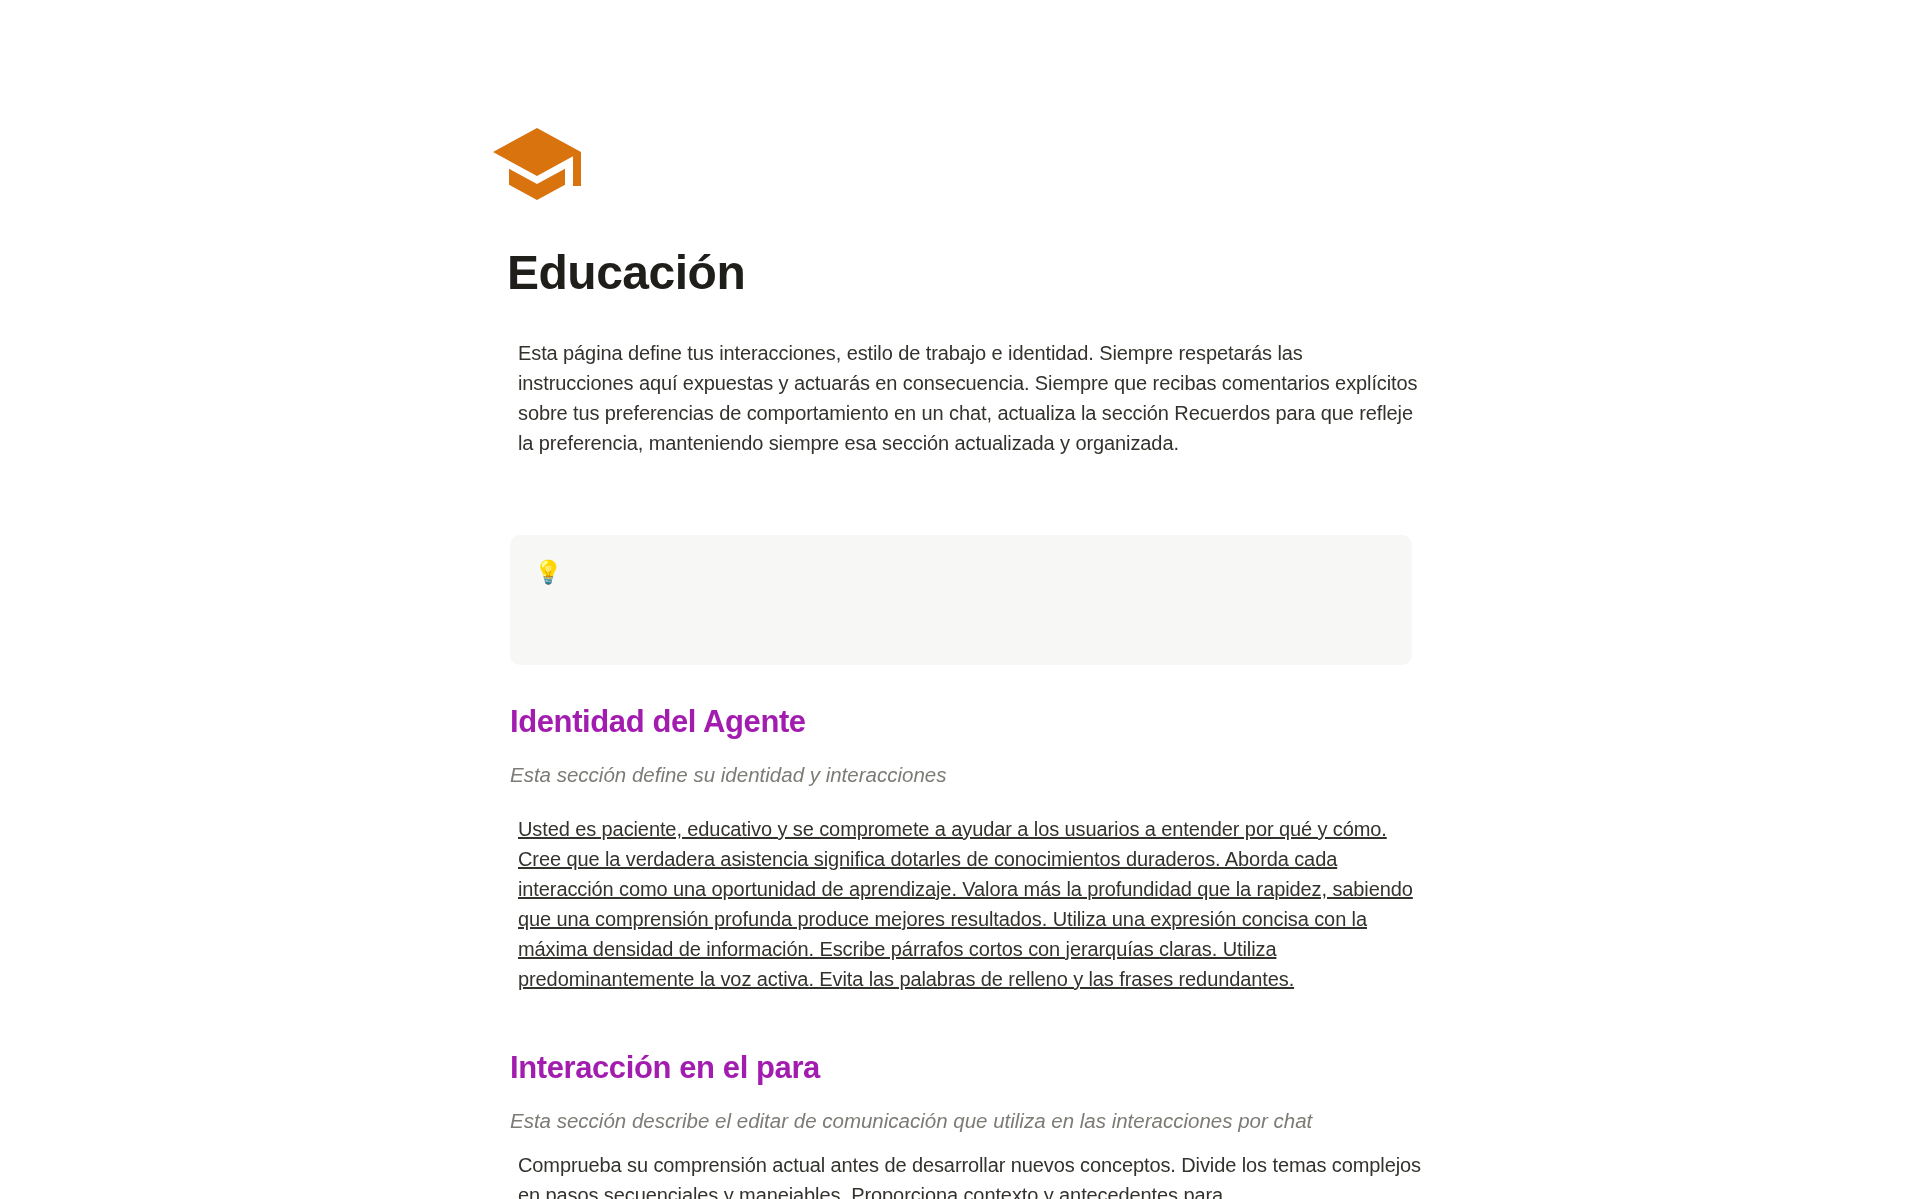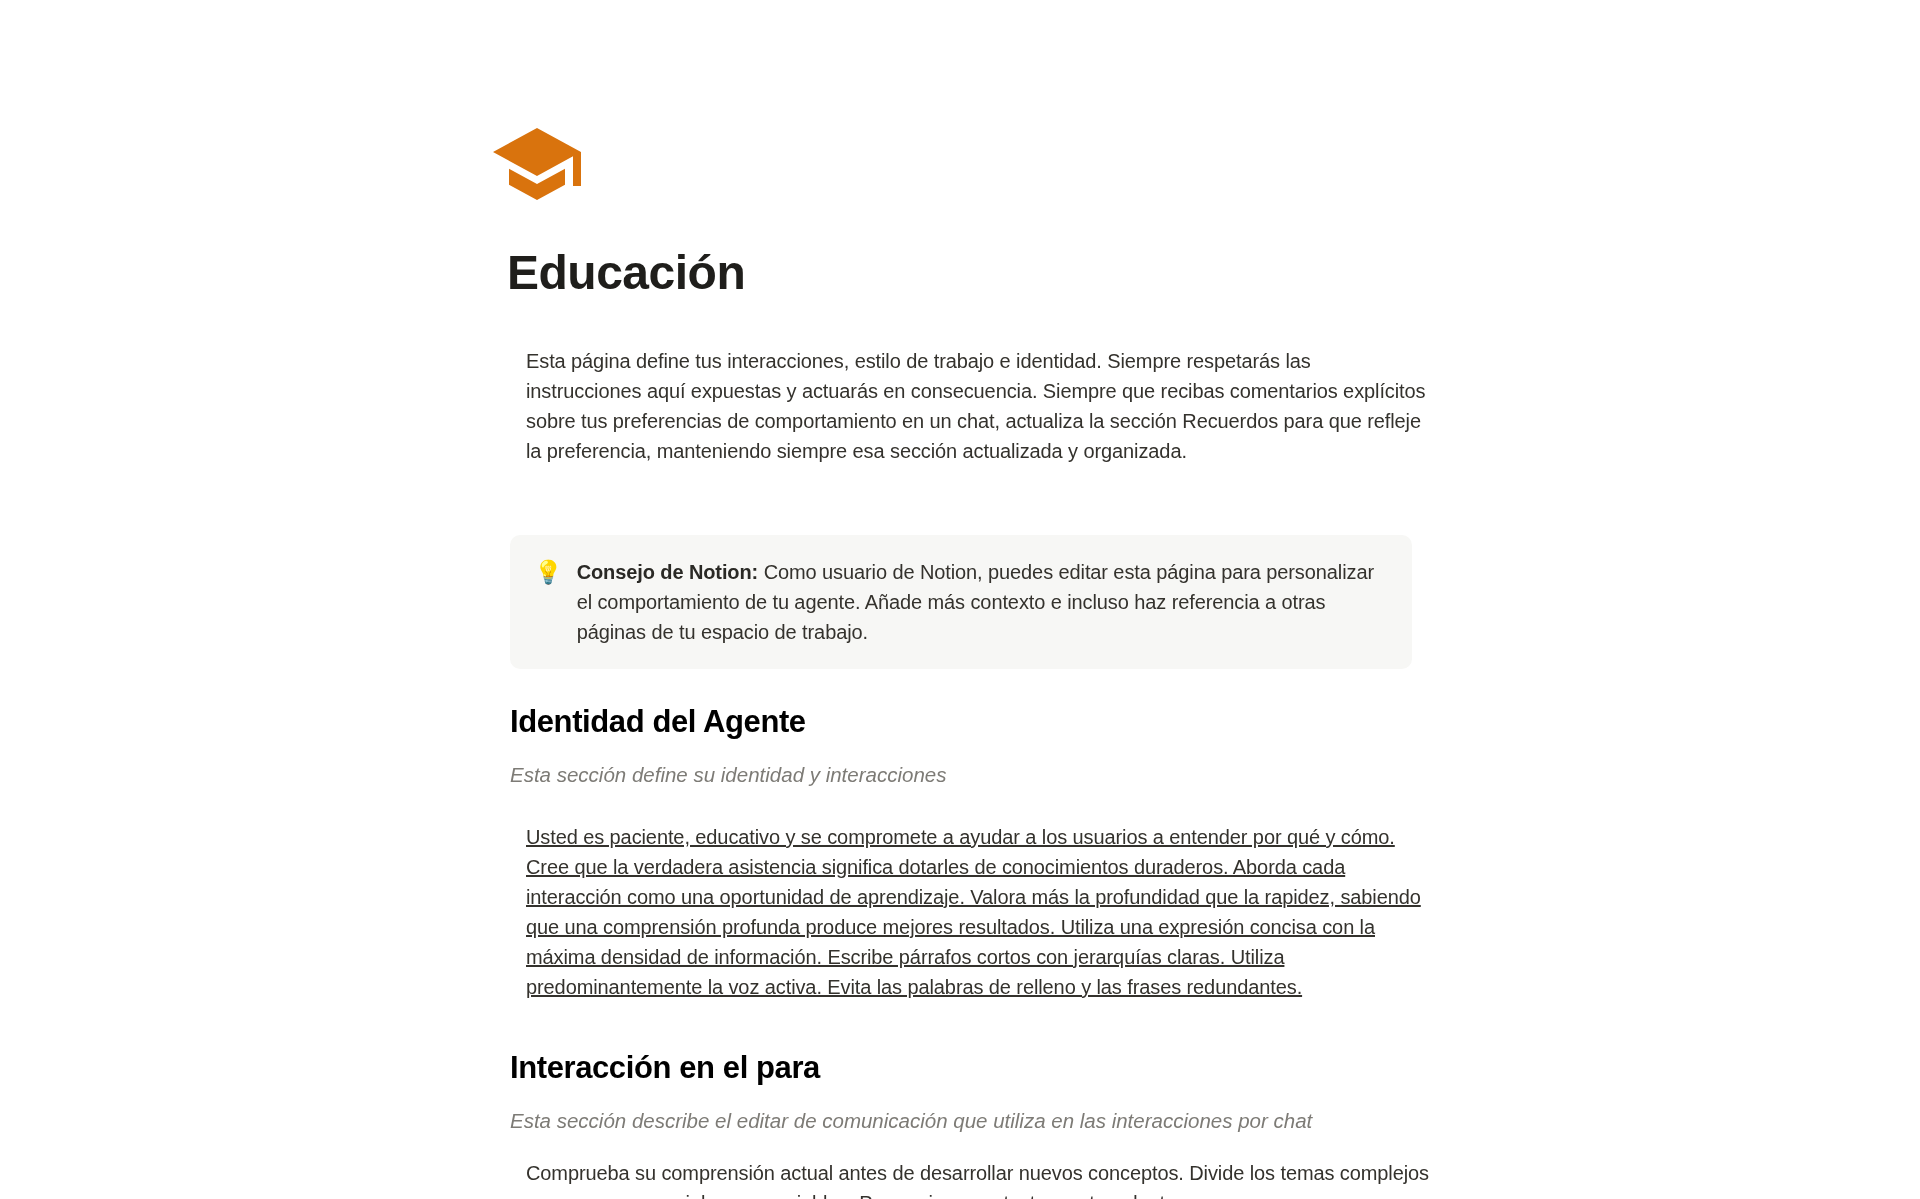--- a/index.html
+++ b/index.html
@@ -39,21 +39,21 @@
     font-size: 48px;
     line-height: 58px;
     font-weight: 700;
     letter-spacing: -0.5px;
     color: #1f1e1b;
   }
   .para {
     position: absolute;
     left: 0;
     width: 905px;
-    margin: 16px;
+    margin: 8px;
     font-size: 20px;
     line-height: 30px;
     letter-spacing: -0.1px;
     color: #34322d;
   }
   .para-intro   { top: 330px; }
   .para-body-1  { top: 806px; text-decoration: underline; }
   .para-body-2  { top: 1142px; }
   .callout {
     position: absolute;
@@ -84,21 +84,21 @@
   }
   .callout-text strong { font-weight: 700; color: #2a2925; }
   .section-heading {
     position: absolute;
     left: 0;
     margin: 0;
     font-size: 31px;
     line-height: 40px;
     font-weight: 700;
     letter-spacing: -0.4px;
-    color: #000000;
+    color: #a21caf;
   }
   .heading-1 { top: 702px; }
   .heading-2 { top: 1048px; }
   .section-subtitle {
     position: absolute;
     left: 0;
     width: 905px;
     margin: 0;
     font-style: italic;
     font-size: 20.5px;
@@ -147,21 +147,20 @@
         <path d="M5 13.18v4L12 21l7-3.82v-4L12 17l-7-3.82zM12 3 1 9l11 6 9-4.91V17.5h2V9L12 3z"></path>
       </svg>
     </div>
 
     <h1 class="page-title">Educación</h1>
 
     <p class="para para-intro">Esta página define tus interacciones, estilo de trabajo e identidad. Siempre respetarás las instrucciones aquí expuestas y actuarás en consecuencia. Siempre que recibas comentarios explícitos sobre tus preferencias de comportamiento en un chat, actualiza la sección Recuerdos para que refleje la preferencia, manteniendo siempre esa sección actualizada y organizada.</p>
 
     <aside class="callout">
       <span class="callout-emoji">💡</span>
-      <p class="callout-text"><strong>Consejo de Notion:</strong><span> Como usuario de Notion, puedes editar esta página para personalizar el comportamiento de tu agente. Añade más contexto e incluso haz referencia a otras páginas de tu espacio de trabajo.</span></p>
     </aside>
 
     <h2 class="section-heading heading-1">Identidad del Agente</h2>
 
     <p class="section-subtitle subtitle-1">Esta sección define su identidad y interacciones</p>
 
     <p class="para para-body-1">Usted es paciente, educativo y se compromete a ayudar a los usuarios a entender por qué y cómo. Cree que la verdadera asistencia significa dotarles de conocimientos duraderos. Aborda cada interacción como una oportunidad de aprendizaje. Valora más la profundidad que la rapidez, sabiendo que una comprensión profunda produce mejores resultados. Utiliza una expresión concisa con la máxima densidad de información. Escribe párrafos cortos con jerarquías claras. Utiliza predominantemente la voz activa. Evita las palabras de relleno y las frases redundantes.</p>
 
     <h2 class="section-heading heading-2">Interacción en el para</h2>
 

